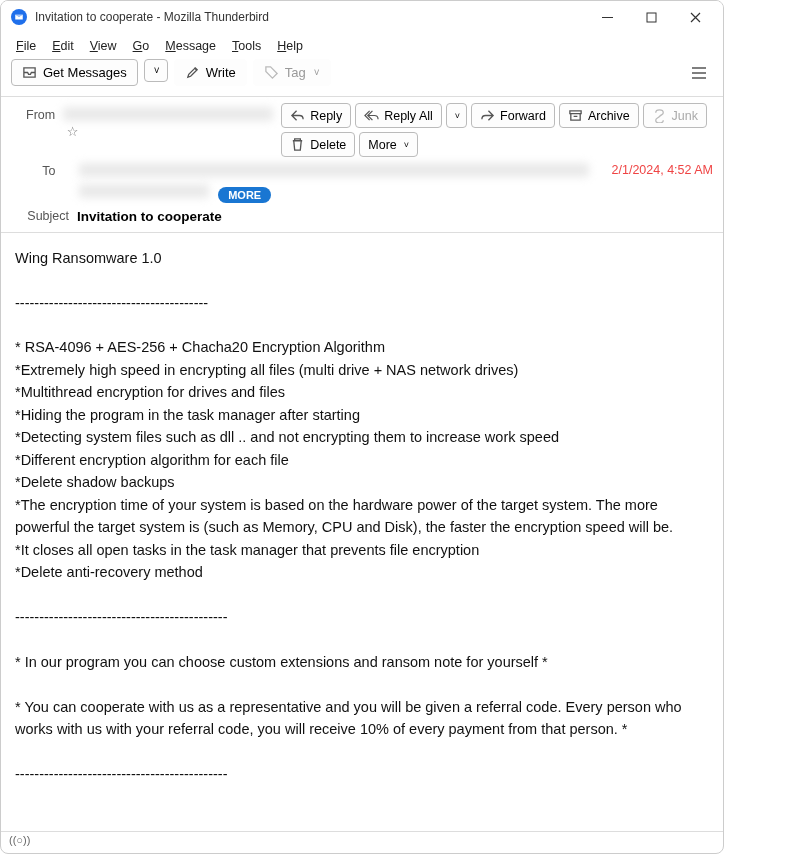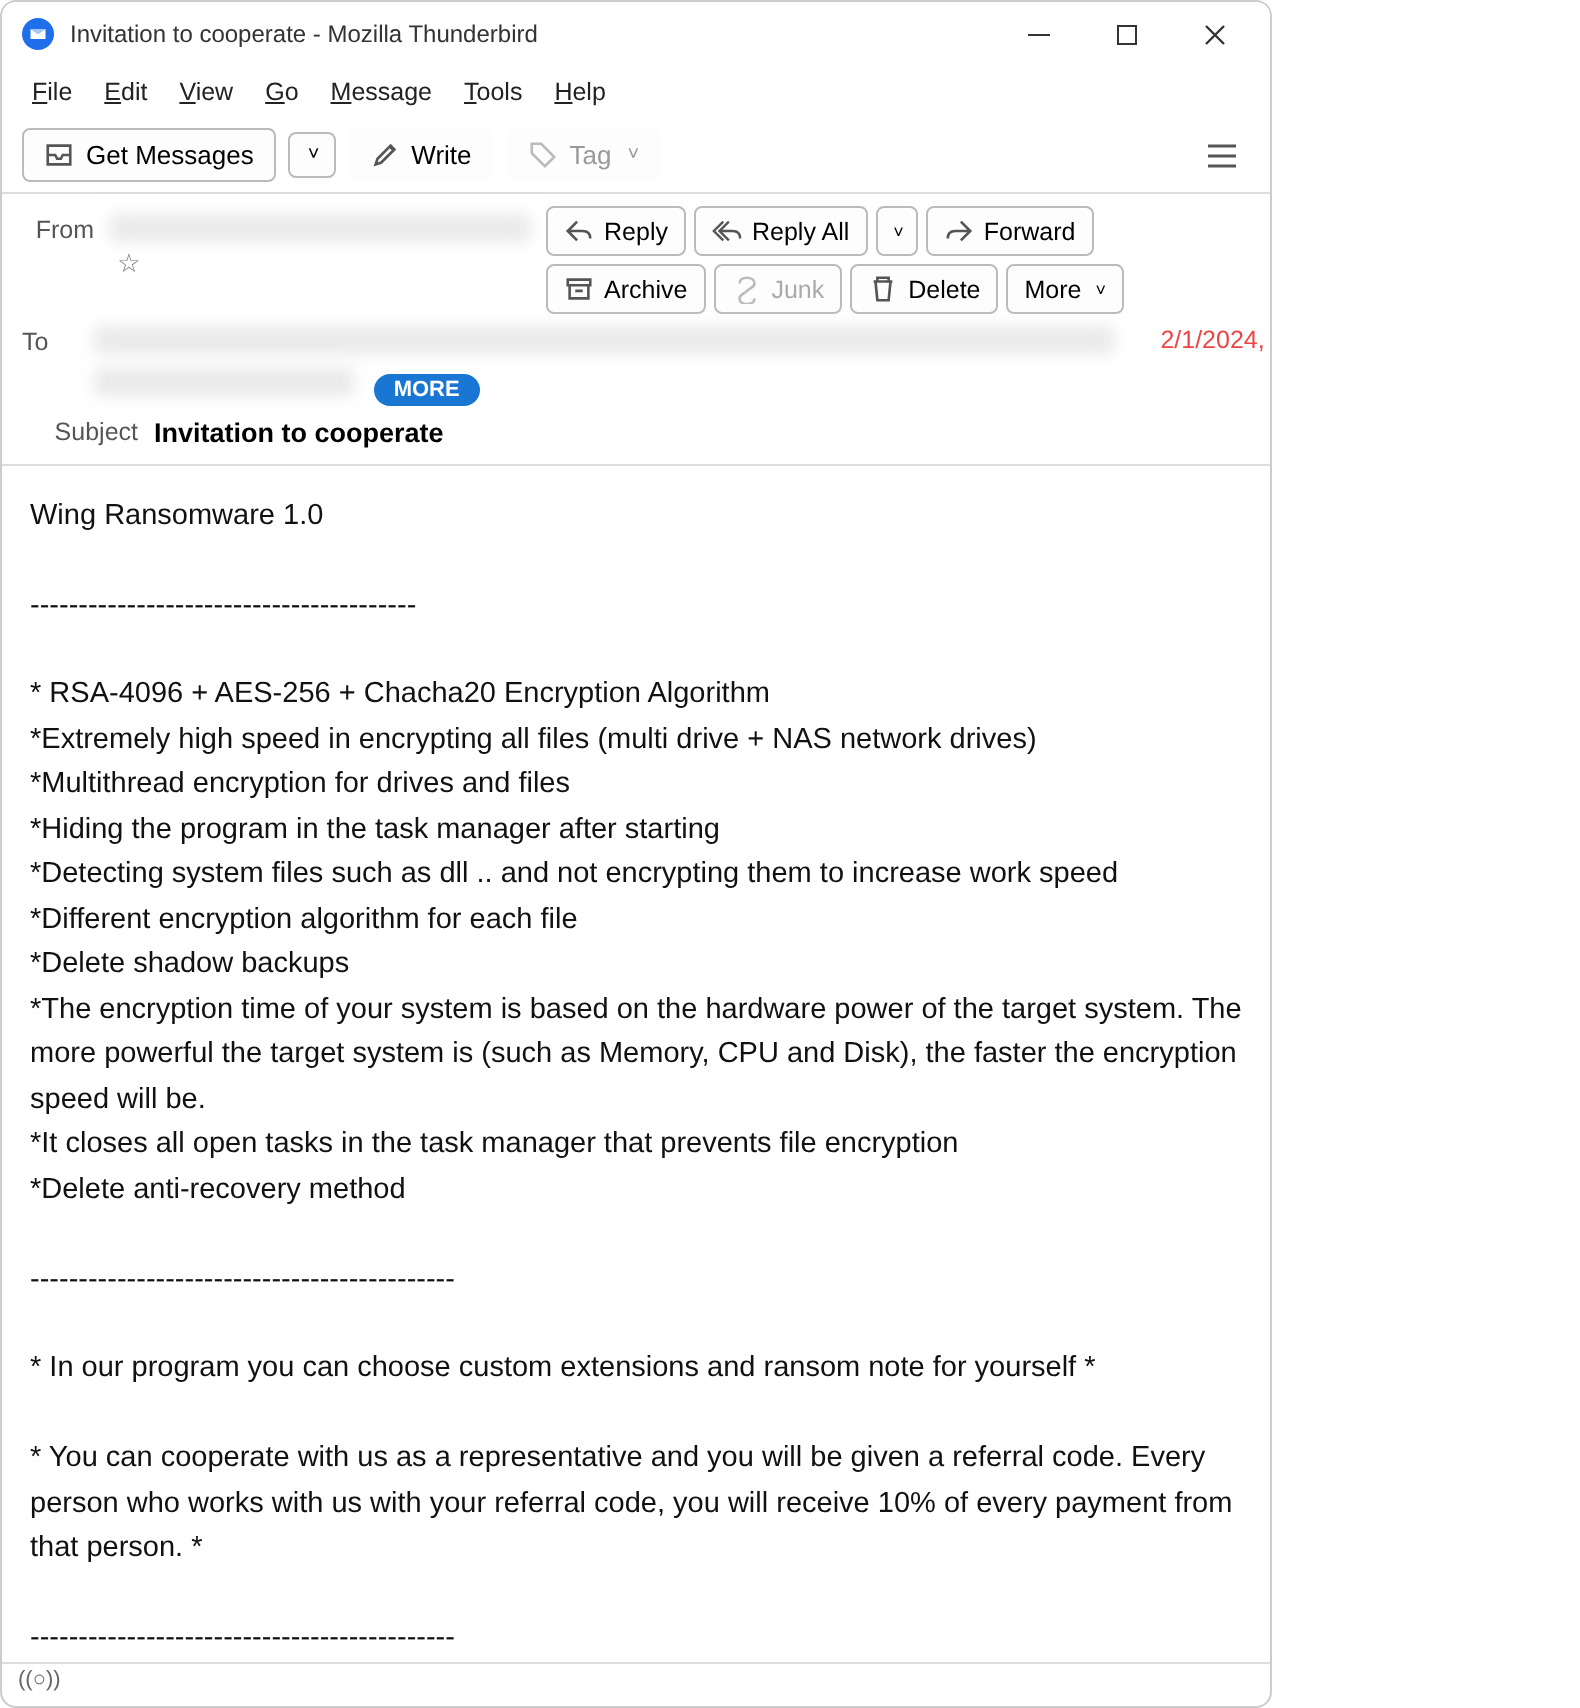--- a/index.html
+++ b/index.html
@@ -6,21 +6,21 @@
 body {
   font-family: "Segoe UI", Tahoma, sans-serif;
   font-size: 13px;
   background: #fff;
   width: 790px;
   height: 854px;
   overflow: hidden;
   position: relative;
 }
 .window {
-  width: 636px;
+  width: 724px;
   height: 854px;
   border: 1px solid #ccc;
   border-radius: 8px;
   overflow: hidden;
   display: flex;
   flex-direction: column;
   background: #fff;
 }
 .titlebar {
   height: 32px;
@@ -64,21 +64,21 @@
 .menubar span {
   padding: 3px 7px;
   font-size: 12.5px;
   color: #222;
   cursor: pointer;
 }
 .menubar span u { text-decoration: underline; }
 .toolbar {
   height: 38px;
   display: flex;
-  align-items: center;
+  align-items: flex-start;
   padding: 0 10px;
   gap: 6px;
   border-bottom: 1px solid #ddd;
 }
 .tbtn {
   display: inline-flex;
   align-items: center;
   gap: 6px;
   padding: 5px 10px;
   border: 1px solid #bbb;

